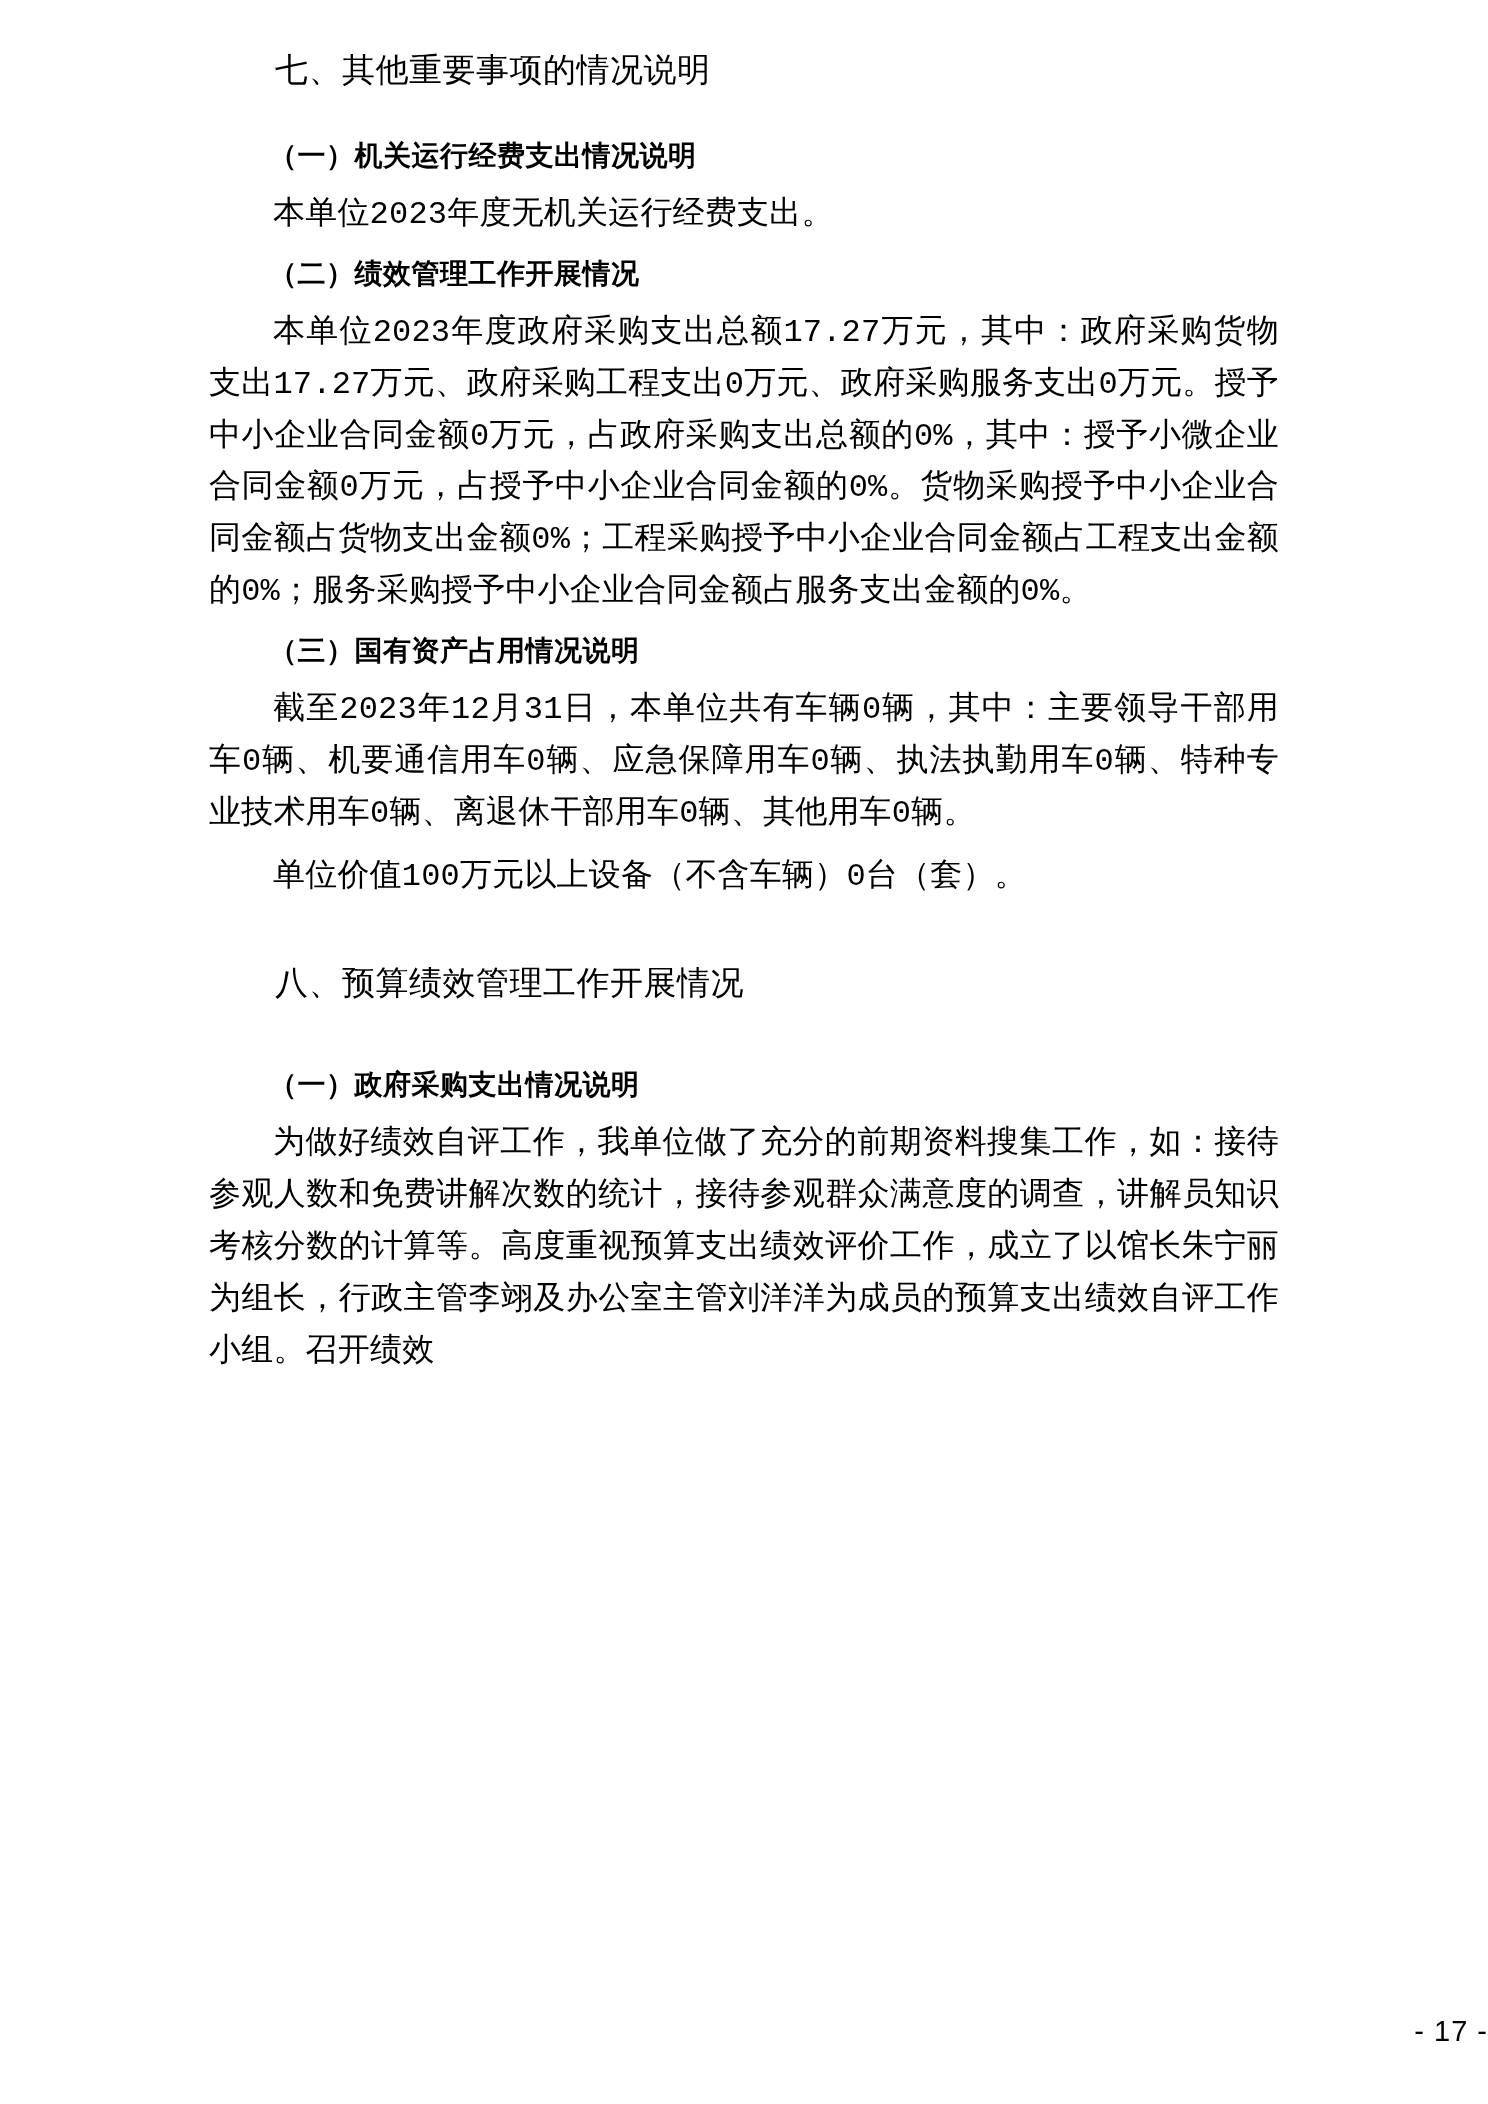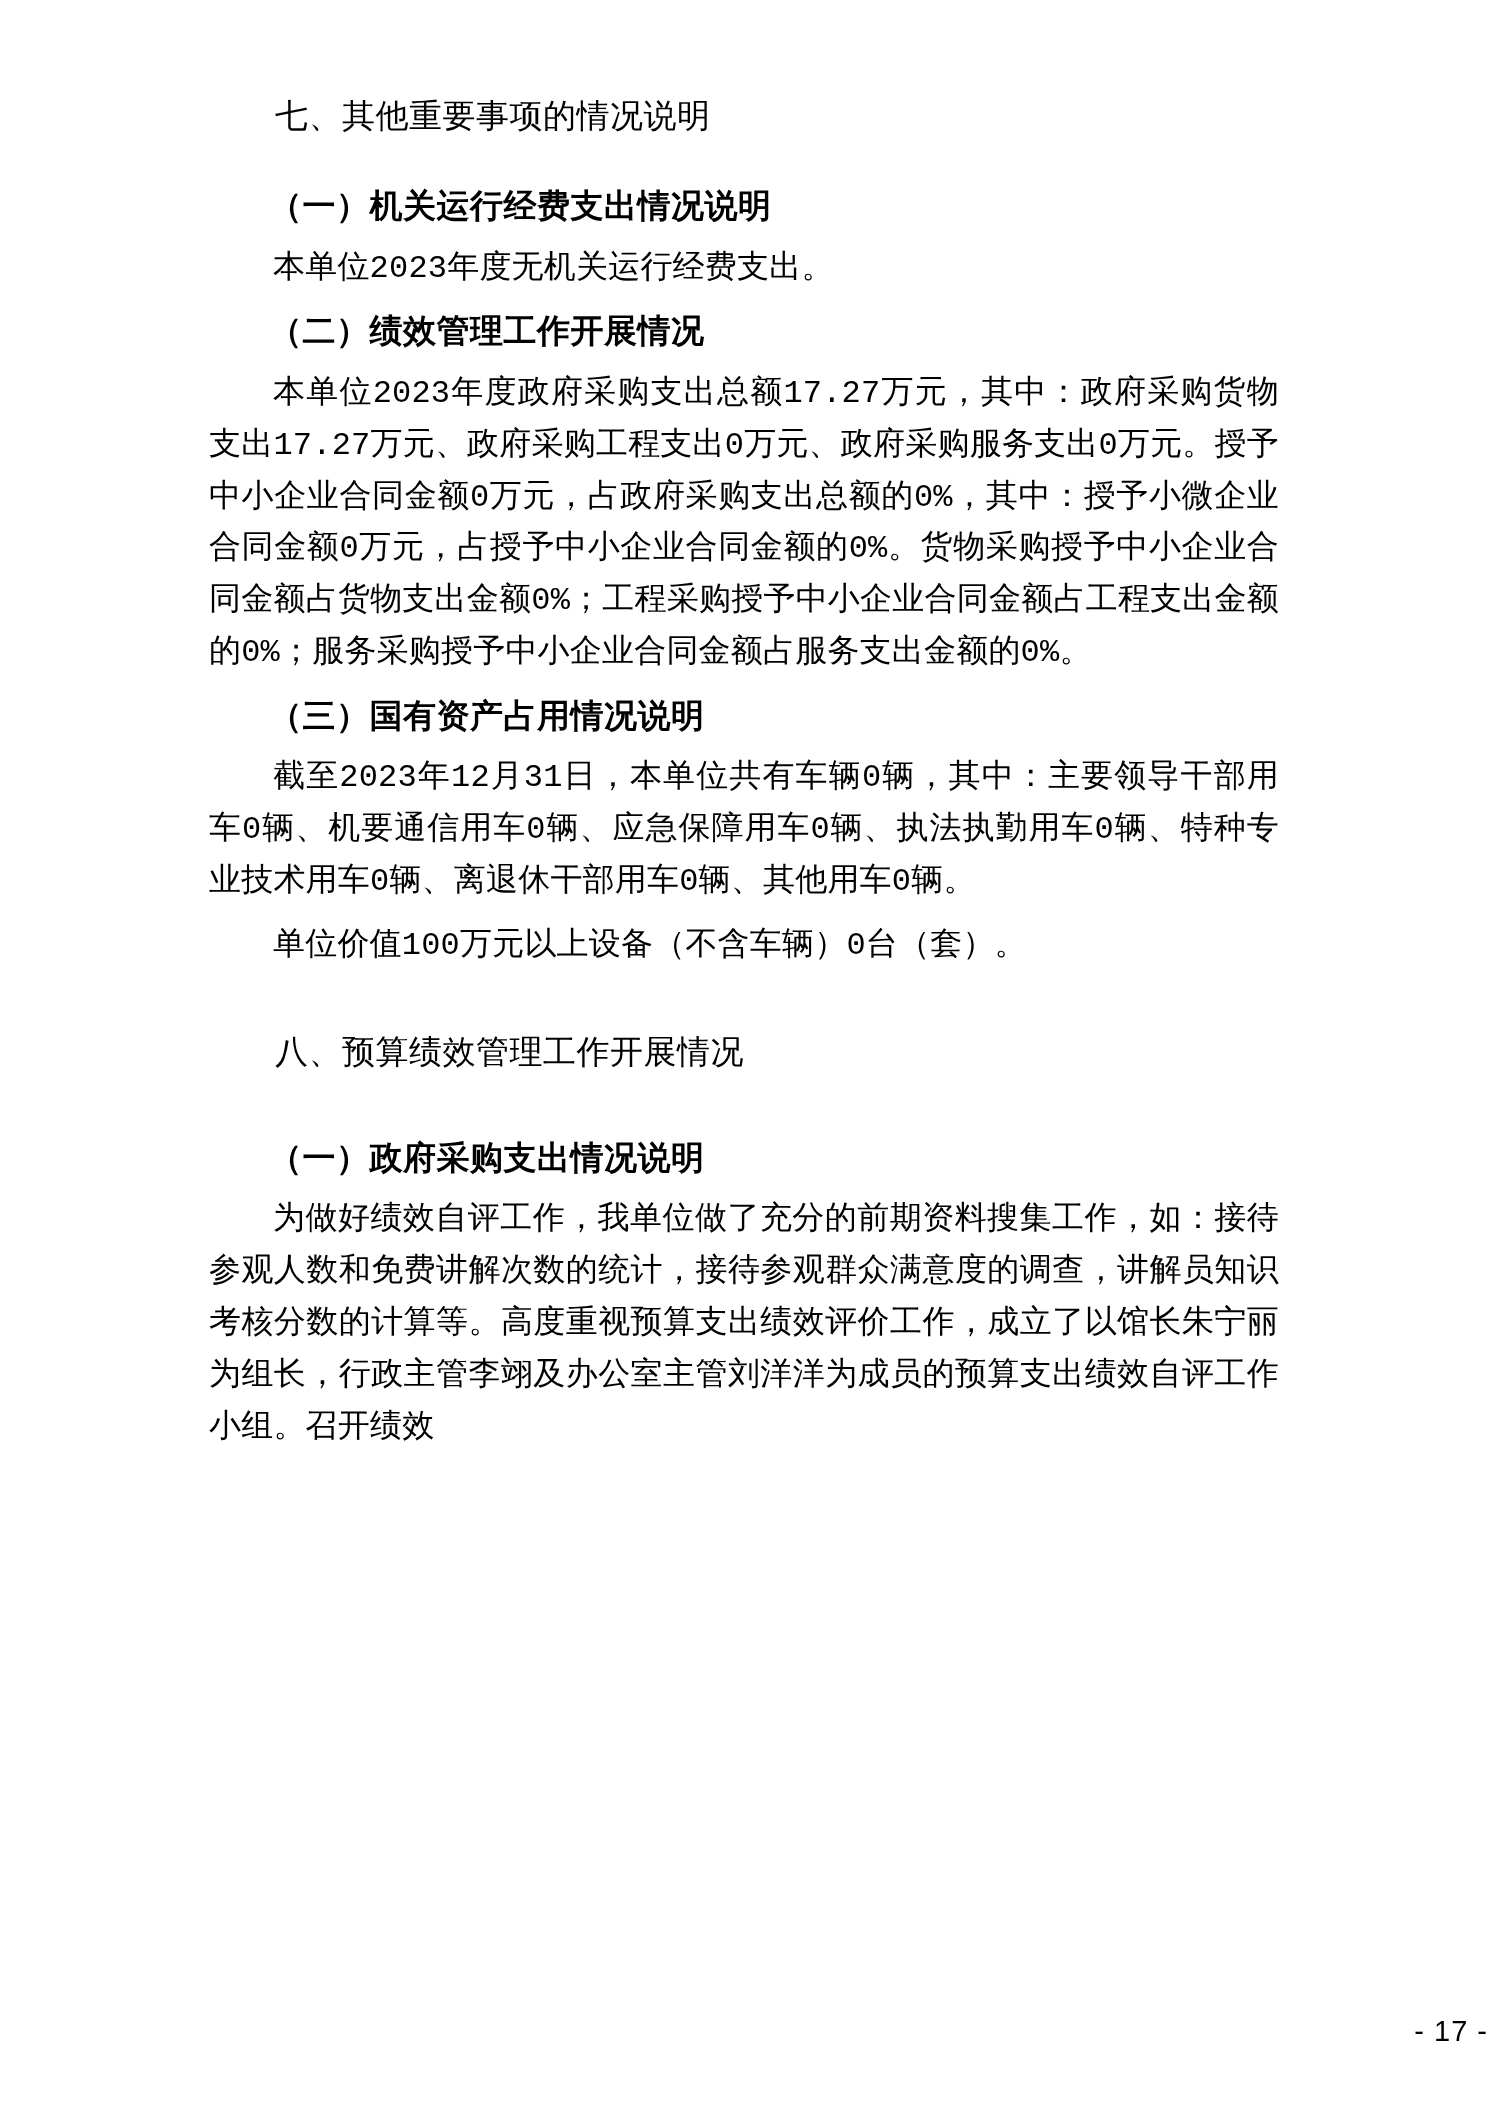--- a/index.html
+++ b/index.html
@@ -15,38 +15,38 @@
     color: #000000;
     overflow: hidden;
   }
   .page {
     position: absolute;
     top: 0;
     left: 0;
     width: 1488px;
     height: 2104px;
     box-sizing: border-box;
-    padding: 90px 200px 0 200px;
+    padding: 44px 200px 0 200px;
   }
   .doc-body {
     width: 1070px;
     margin: 0 auto;
   }
   .section-title {
     font-family: "Liberation Sans", "DejaVu Sans", sans-serif;
     font-size: 33px;
     line-height: 1.55;
     letter-spacing: 0.5px;
     margin: 0 0 26px 0;
     text-indent: 66px;
     font-weight: 400;
   }
   .sub-title {
     font-family: "Liberation Sans", "DejaVu Sans", sans-serif;
-    font-size: 33px;
+    font-size: 28px;
     font-weight: bold;
     line-height: 1.5;
     margin: 0 0 12px 0;
     text-indent: 60px;
     letter-spacing: 0.5px;
   }
   p.para {
     font-family: Liberation Mono, monospace;
     font-size: 32px;
     line-height: 1.62;

